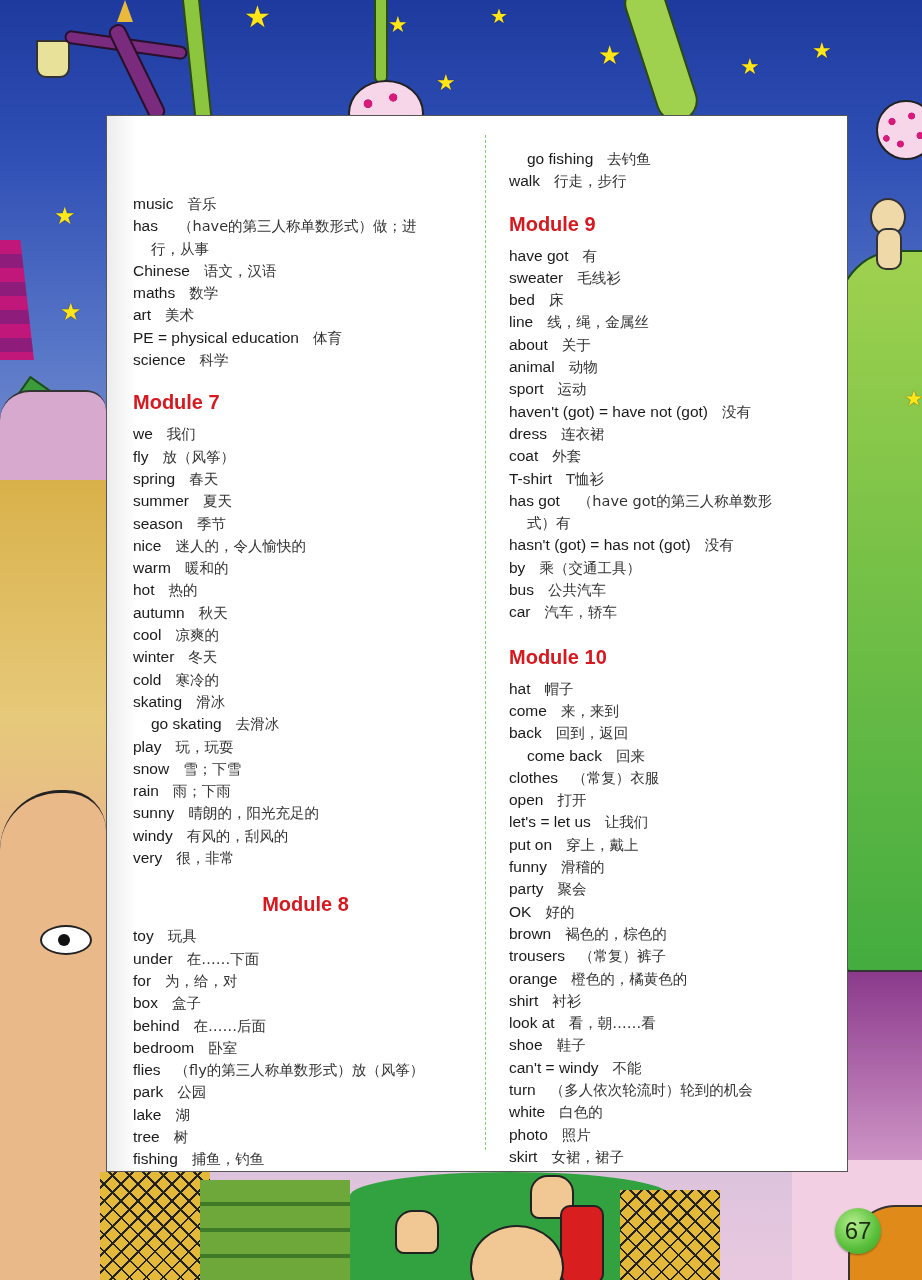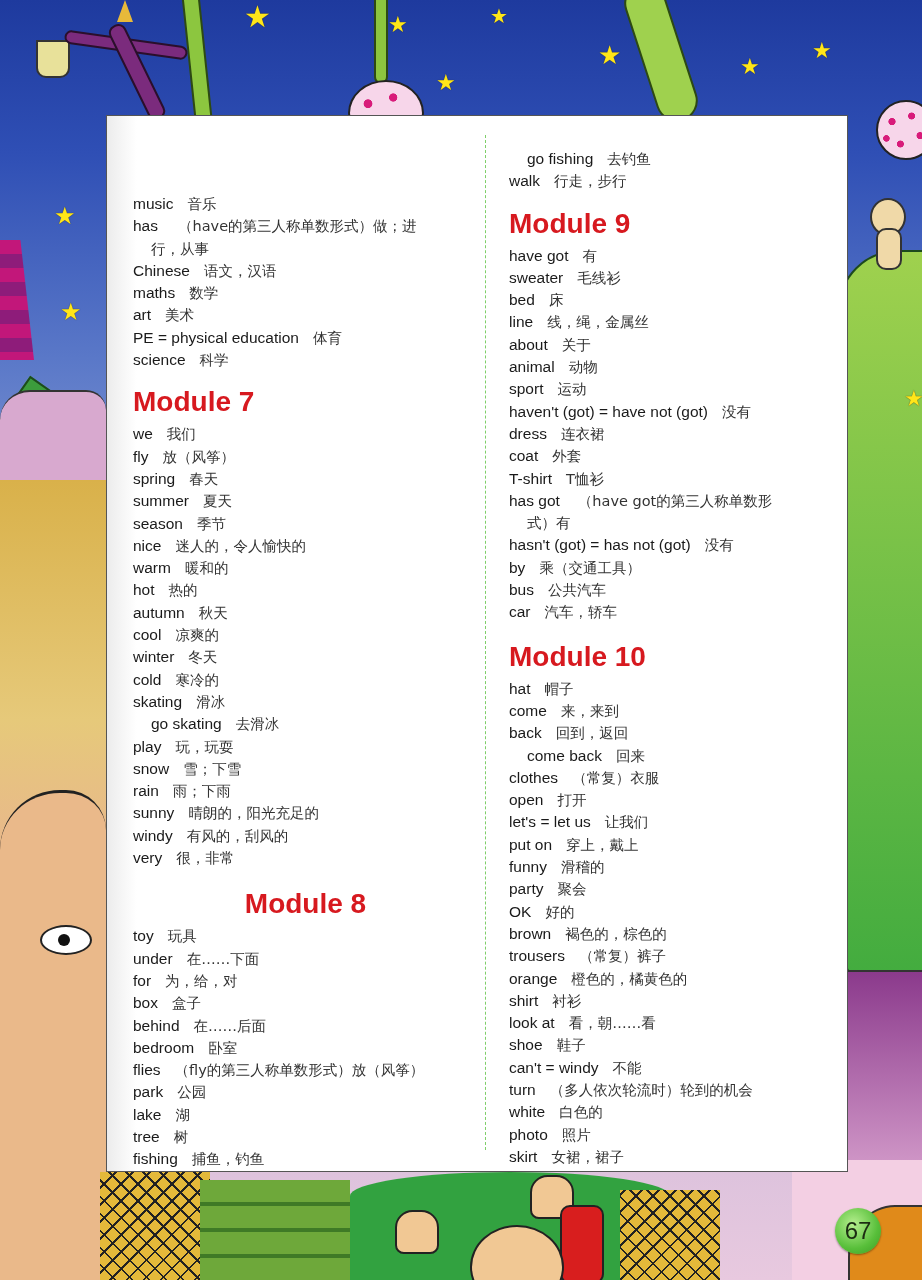--- a/index.html
+++ b/index.html
@@ -64,21 +64,21 @@
   .col-left { left: 133px; top: 193px; width: 345px; }
   .col-right { left: 509px; top: 148px; width: 320px; }
   .entry { font-size: 15.5px; line-height: 21.3px; color: #222; white-space: nowrap; }
   .entry.wrap { white-space: normal; }
   .entry .en { font-weight: normal; color: #1a1a1a; }
   .entry .zh { color: #333; margin-left: 14px; font-family: "DejaVu Sans", sans-serif; font-size: 14.5px; }
   .entry.sub { padding-left: 18px; }
   .entry.wrap .zh { margin-left: 10px; }
   .cont { padding-left: 18px; }
   .module-title {
-    color: #d7191f; font-weight: bold; font-size: 28px; line-height: 30px;
+    color: #d7191f; font-weight: bold; font-size: 20px; line-height: 30px;
     margin: 14px 0 6px 0;
   }
 </style>
 </head>
 <body>
 
 <div class="bg-layer">
   <div class="pink-tower"></div>
   <div class="green-leaf-left"></div>
   <div class="hill-pink"></div>

